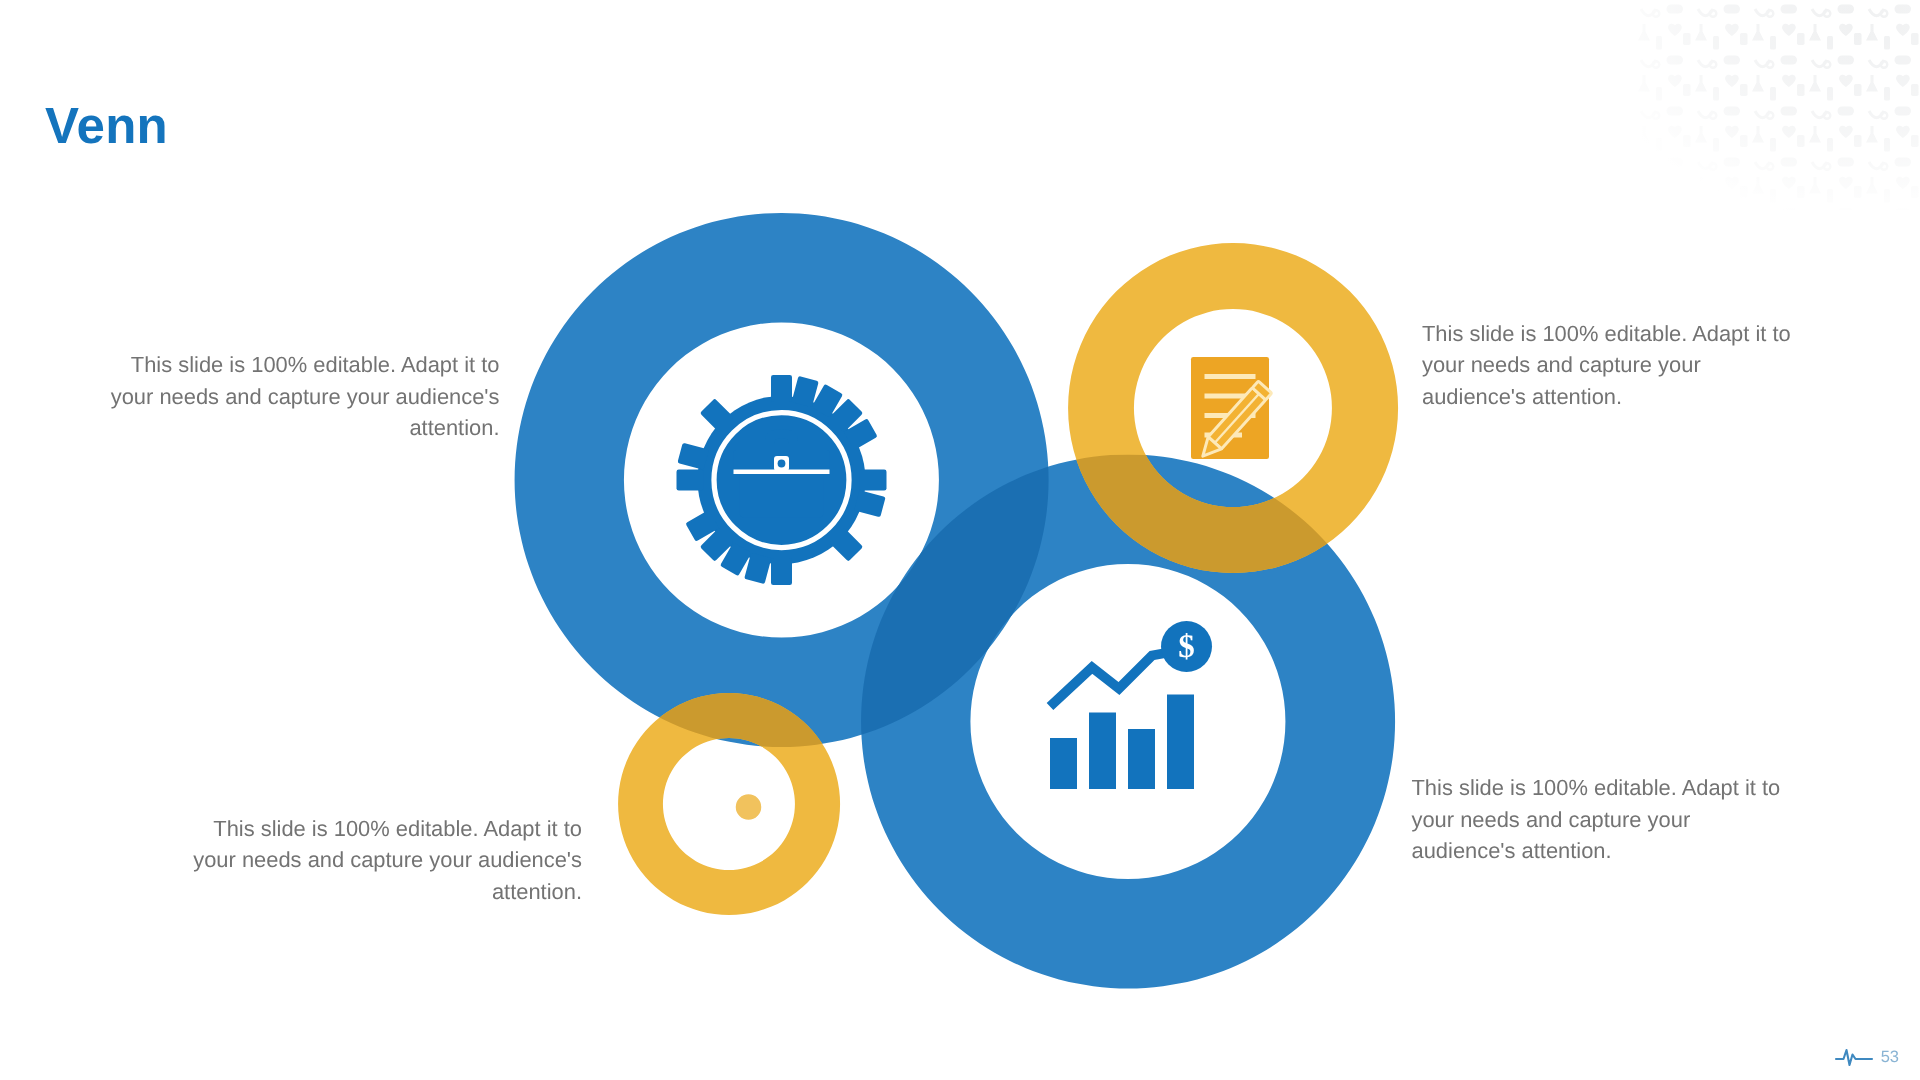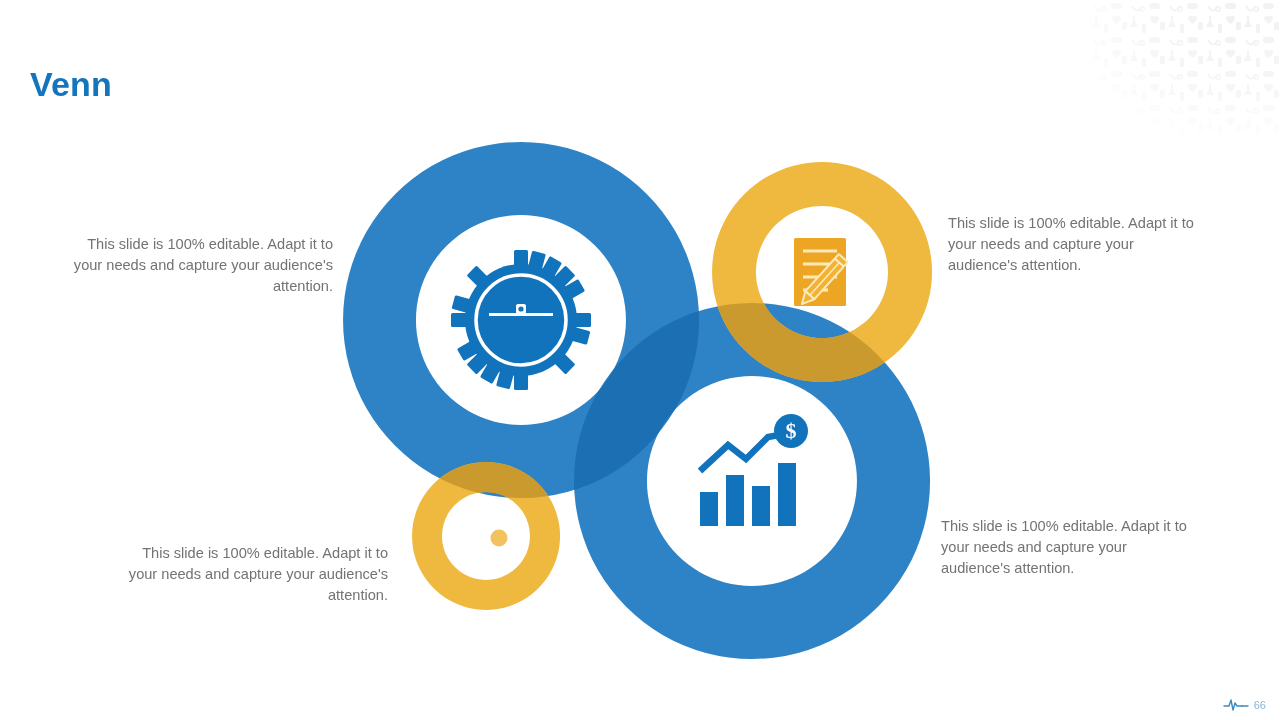--- a/index.html
+++ b/index.html
@@ -278,16 +278,16 @@
 
   <div id="desc-bottom-left" class="desc right-align">This slide is 100% editable. Adapt it to your needs and capture your audience's attention.</div>
 
   <div id="desc-bottom-right" class="desc left-align">This slide is 100% editable. Adapt it to your needs and capture your audience's attention.</div>
 
   <div id="footer">
     <svg id="footer-mark" width="26" height="14" viewBox="0 0 26 14">
       <polyline points="1,8 6,8 8,2 10,12 12,5 14,8 19,8" fill="none" stroke="#3f89c0" stroke-width="1.4" stroke-linejoin="round" stroke-linecap="round"></polyline>
       <line x1="19" y1="8" x2="25" y2="8" stroke="#3f89c0" stroke-width="1.4" stroke-linecap="round"></line>
     </svg>
-    <span id="page-number">66</span>
+    <span id="page-number">53</span>
   </div>
 
 </div>
 
 </body></html>

